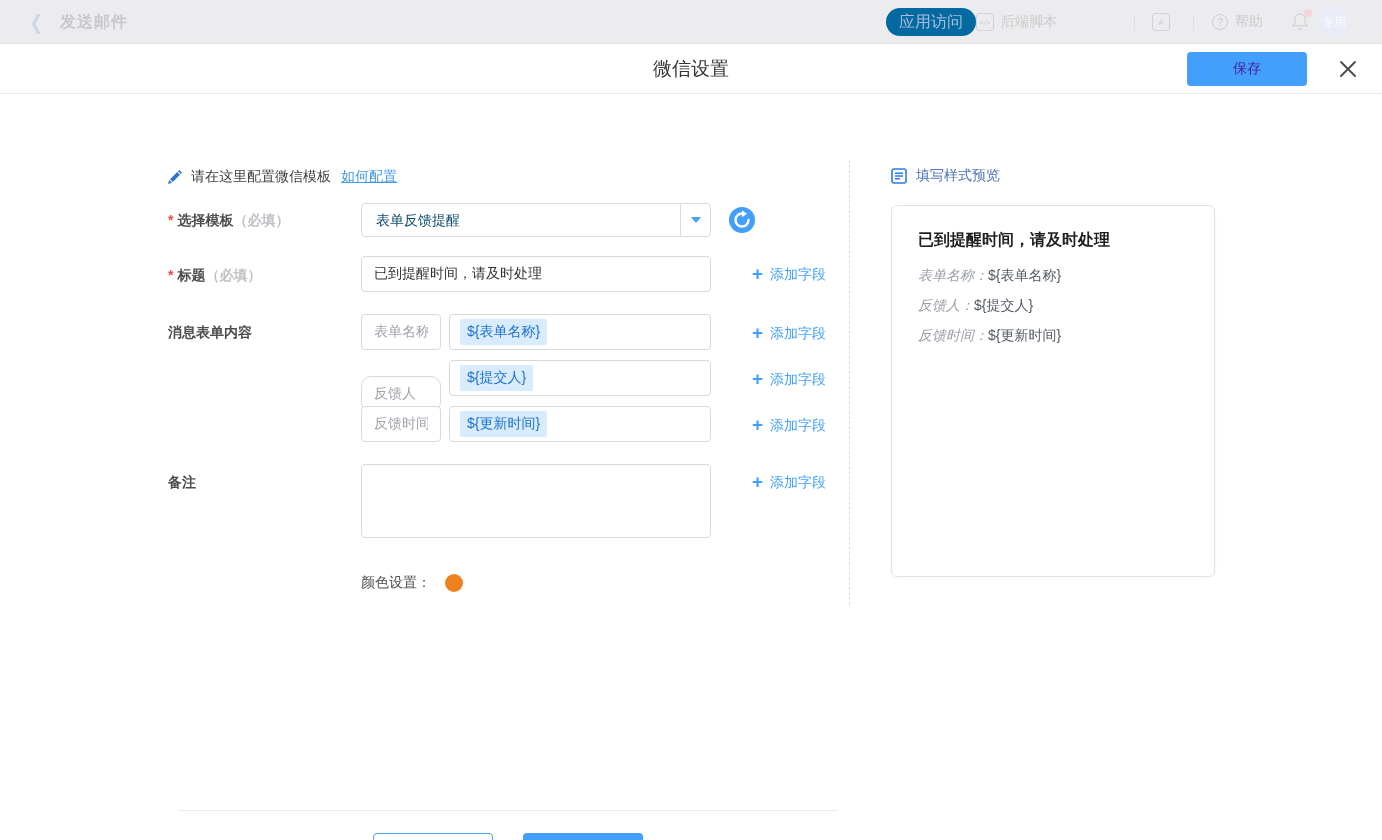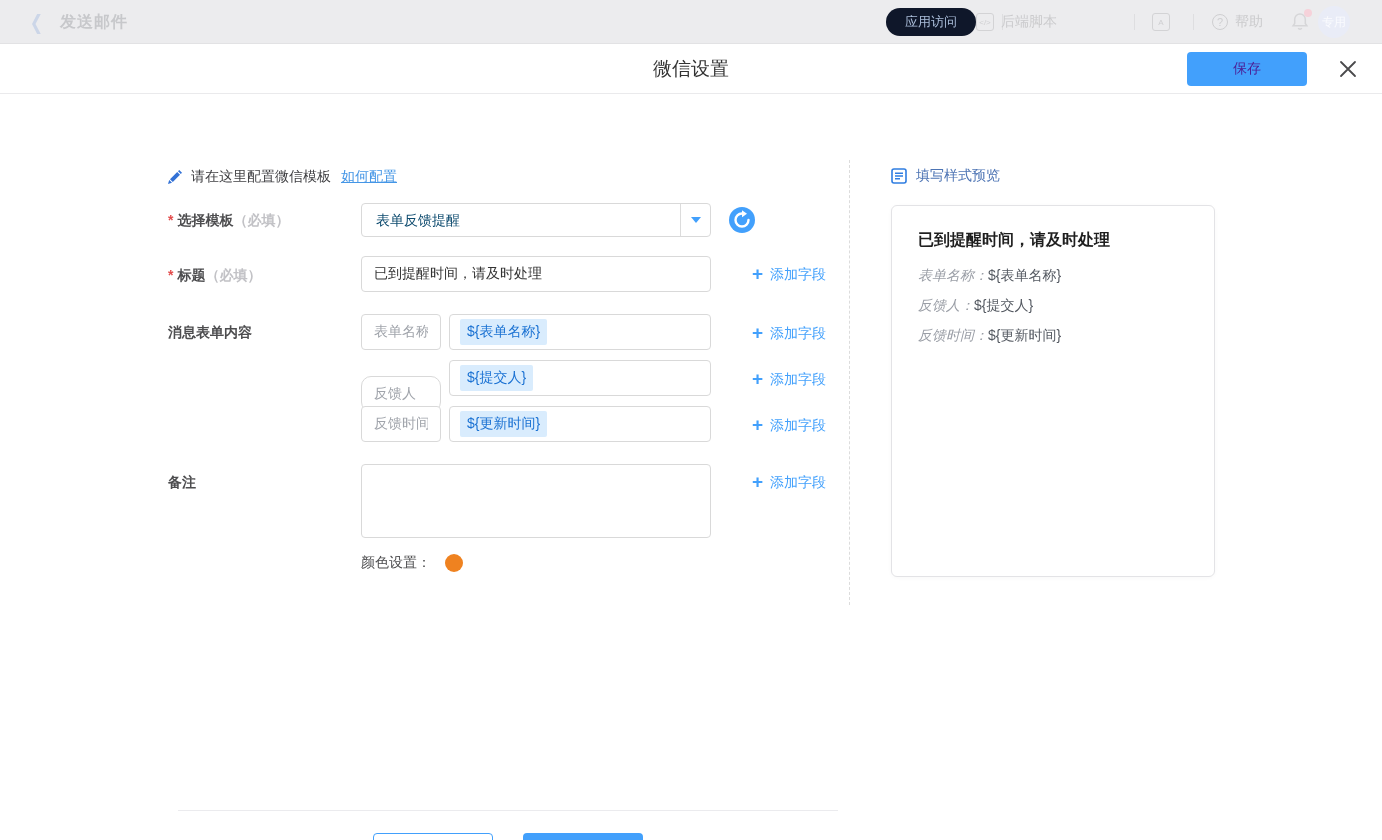--- a/index.html
+++ b/index.html
@@ -4,21 +4,21 @@
 <style>
   * { box-sizing: border-box; margin: 0; padding: 0; }
   html,body { width:1382px; height:840px; overflow:hidden; }
   body { font-family:"Liberation Sans","DejaVu Sans",sans-serif; background:#fff; position:relative; font-size:14px; }
 
   
   .topbar { position:absolute; top:0; left:0; width:1382px; height:44px; background:#ececee; z-index:1; }
   .tb-item { position:absolute; top:0; height:44px; display:flex; align-items:center; }
   .tb-back-chevron { left:28px; color:#ccd6e8; font-size:20px; font-weight:bold; transform:scaleX(0.8); }
   .tb-title { left:60px; color:#c7c8cb; font-size:16px; font-weight:bold; letter-spacing:1px; }
-  .tb-pill { left:886px; top:8px; height:28px; width:90px; border-radius:14px; background:#0f172a; color:#aabdd9; font-size:13px; display:flex; align-items:center; justify-content:center; }
+  .tb-pill { left:886px; top:8px; height:28px; width:90px; border-radius:14px; background:#0369a1; color:#aabdd9; font-size:16px; display:flex; align-items:center; justify-content:center; }
   .tb-sep { position:absolute; top:14px; width:1px; height:16px; background:#dedee0; }
   .tb-iconbox { width:18px; height:18px; border:1px solid #d3d3d5; border-radius:3px; color:#cfcfd1; font-size:8px; display:flex; align-items:center; justify-content:center; margin-right:7px; }
   .tb-label { color:#cbcbcd; font-size:14px; }
   .tb-qcircle { width:16px; height:16px; border:1px solid #cfcfd1; border-radius:50%; color:#cfcfd1; font-size:11px; display:flex; align-items:center; justify-content:center; margin-right:7px; }
   .tb-bell { left:1290px; position:absolute; top:11px; }
   .tb-bell-dot { position:absolute; top:-2px; right:-2px; width:8px; height:8px; border-radius:50%; background:#f6d2da; }
   .tb-avatar { left:1318px; top:6px; width:32px; height:32px; border-radius:50%; background:#e9ecf7; color:#fafbfe; font-size:12px; display:flex; align-items:center; justify-content:center; position:absolute; }
 
   
   .modal { position:absolute; top:44px; left:0; width:1382px; height:796px; background:#fff; z-index:2; box-shadow:0 -1px 0 #e2e2e4; }
@@ -50,21 +50,21 @@
   .title-input { left:361px; top:162px; width:350px; }
   .small-input { width:80px; color:#a0a4ab; }
   .token-box { position:absolute; border:1px solid #d9d9d9; border-radius:4px; height:36px; width:262px; left:449px; display:flex; align-items:center; padding-left:10px; cursor:text; }
   .token-chip { background:#d9ecfd; color:#1b72d3; padding:4px 7px; border-radius:2px; font-size:14px; }
 
   .add-field { position:absolute; left:752px; display:flex; align-items:center; color:#42a0fc; cursor:pointer; line-height:20px; }
   .plus-ic { font-size:19px; font-weight:bold; margin-right:7px; line-height:18px; }
 
   .remark-area { position:absolute; left:361px; top:370px; width:350px; height:74px; border:1px solid #d9d9d9; border-radius:4px; resize:none; font-family:inherit; font-size:14px; padding:8px 12px; outline:none; }
 
-  .color-row { position:absolute; left:361px; top:460px; display:flex; align-items:center; }
+  .color-row { position:absolute; left:361px; top:480px; display:flex; align-items:center; }
   .color-label { color:#4d4d4f; }
   .swatch { width:18px; height:18px; border-radius:50%; margin-left:14px; cursor:pointer; }
 
   .v-divider { position:absolute; left:849px; top:66px; height:445px; border-left:1px dashed #dcdcdc; }
 
   
   .preview-header { position:absolute; left:891px; top:73px; display:flex; align-items:center; }
   .preview-header-label { color:#4d74b4; margin-left:9px; }
   .preview-card { position:absolute; left:891px; top:111px; width:324px; height:372px; border:1px solid #e3e3e6; border-radius:6px; background:#fff; box-shadow:0 1px 4px rgba(0,0,0,0.03); padding:24px 26px; }
   .preview-card-title { font-size:16px; font-weight:bold; color:#1f1f1f; margin-bottom:15px; }

